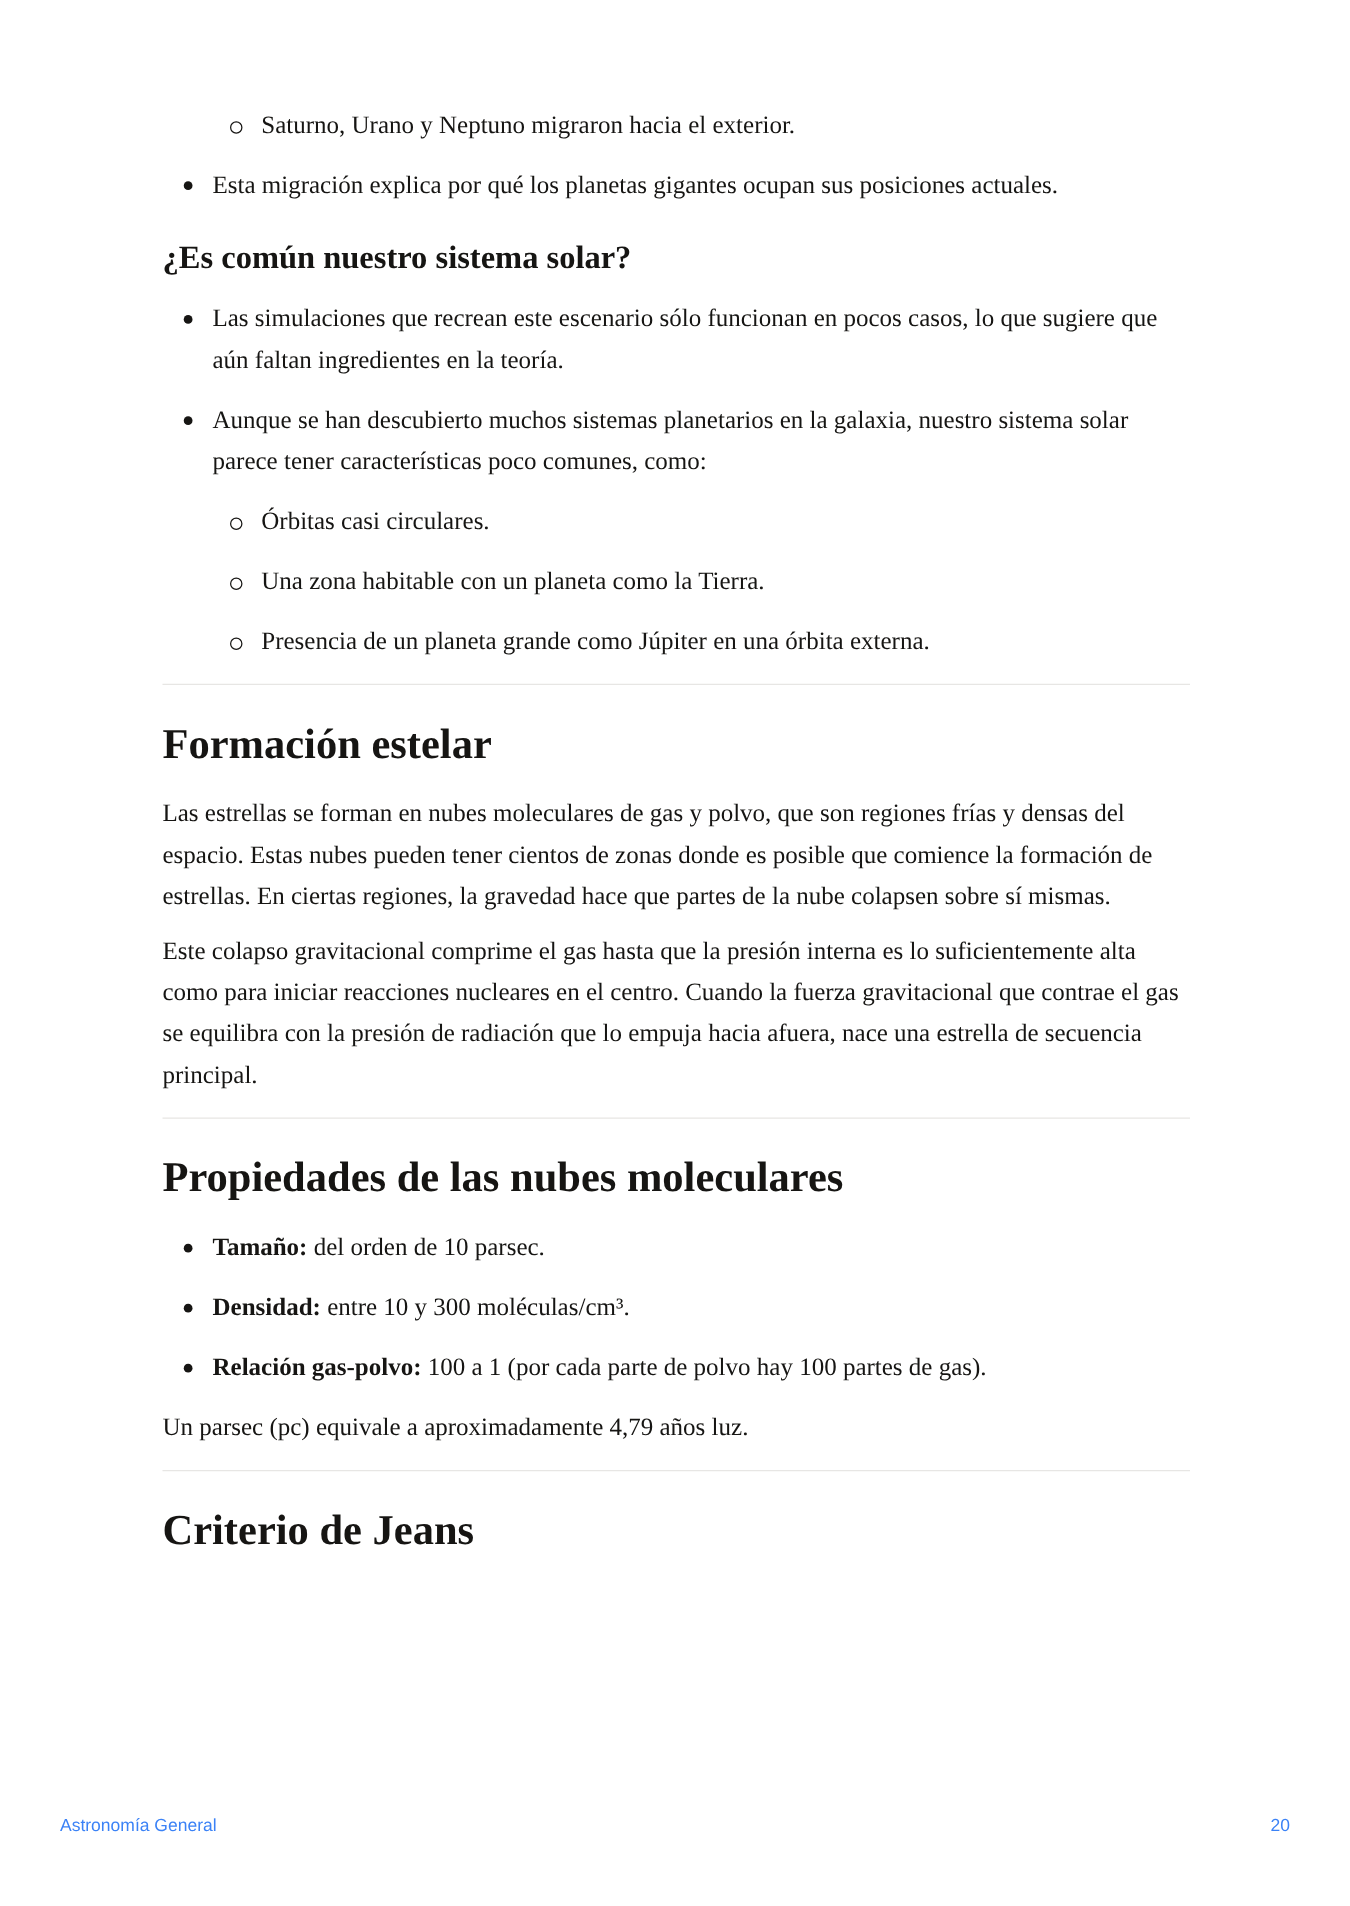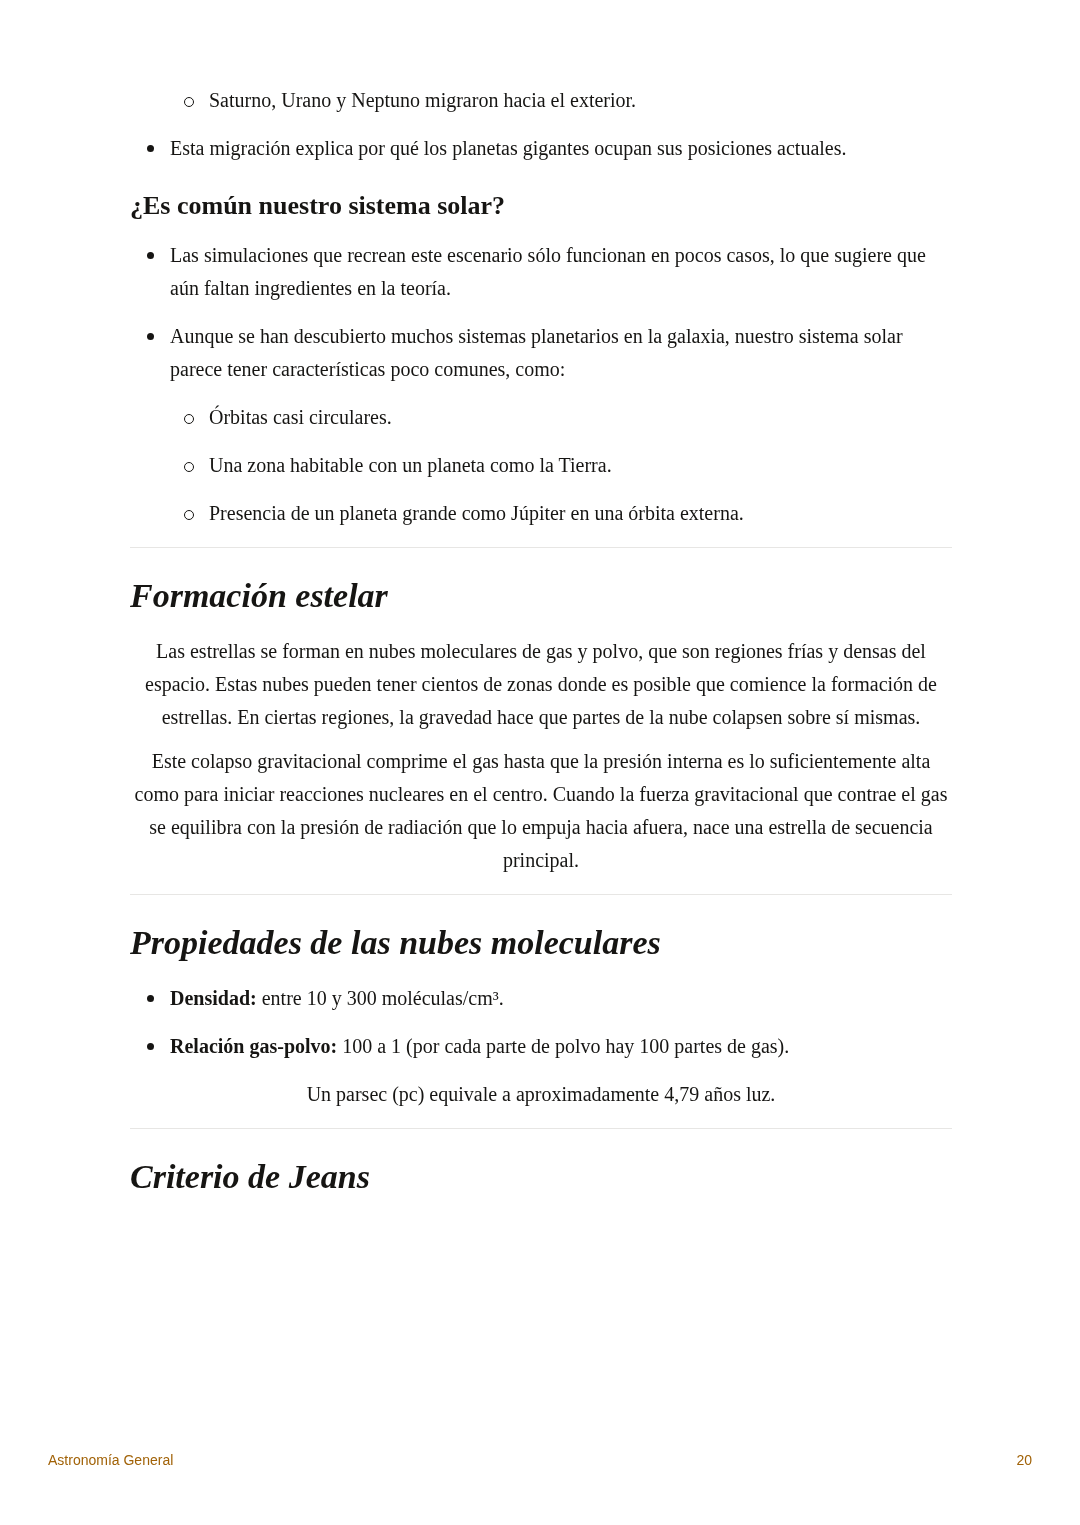--- a/index.html
+++ b/index.html
@@ -48,33 +48,31 @@
     background: transparent;
     display: block;
   }
   .li-text { flex: 1; }
   h1 {
     font-size: 34px;
     line-height: 42px;
     font-weight: bold;
     margin: 0 0 18px 0;
     letter-spacing: 0px;
-    font-style: italic;
   }
   h2 {
     font-size: 26px;
     line-height: 34px;
     font-weight: bold;
     margin: 24px 0 16px 0;
   }
   p {
     font-size: 20px;
     line-height: 33px;
     margin: 0 0 11px 0;
-    text-align: center;
   }
   .divider {
     border: none;
     border-top: 1px solid #e7e6e4;
     height: 0;
     margin: 17px 0 27px 0;
   }
   .b { font-weight: bold; }
   .math-base {
     font-family: "DejaVu Serif", serif;
@@ -89,21 +87,21 @@
   }
   .footer {
     position: absolute;
     left: 48px;
     right: 48px;
     top: 1452px;
     display: flex;
     justify-content: space-between;
     font-family: "Liberation Sans", sans-serif;
     font-size: 14px;
-    color: #a16207;
+    color: #3b82f6;
   }
 </style>
 </head>
 <body>
 
 <div class="content">
 
   <div class="li indent-2">
     <span class="marker">
         <span class="inner">
@@ -174,20 +172,28 @@
   <h1>Formación estelar</h1>
 
   <p>Las estrellas se forman en nubes moleculares de gas y polvo, que son regiones frías y densas del espacio. Estas nubes pueden tener cientos de zonas donde es posible que comience la formación de estrellas. En ciertas regiones, la gravedad hace que partes de la nube colapsen sobre sí mismas.</p>
   <p>Este colapso gravitacional comprime el gas hasta que la presión interna es lo suficientemente alta como para iniciar reacciones nucleares en el centro. Cuando la fuerza gravitacional que contrae el gas se equilibra con la presión de radiación que lo empuja hacia afuera, nace una estrella de secuencia principal.</p>
 
   <hr class="divider">
 
   <h1>Propiedades de las nubes moleculares</h1>
 
 
+  <div class="li indent-1">
+    <span class="marker">
+        <span class="inner">
+          <span class="dot"></span>
+        </span>
+      </span>
+    <div class="li-text"><span class="b">Tamaño:</span><span> del orden de 10 parsec.</span></div>
+  </div>
 
   <div class="li indent-1">
     <span class="marker">
         <span class="inner">
           <span class="dot"></span>
         </span>
       </span>
     <div class="li-text"><span class="b">Densidad:</span><span> entre 10 y 300 moléculas/cm³.</span></div>
   </div>
 

